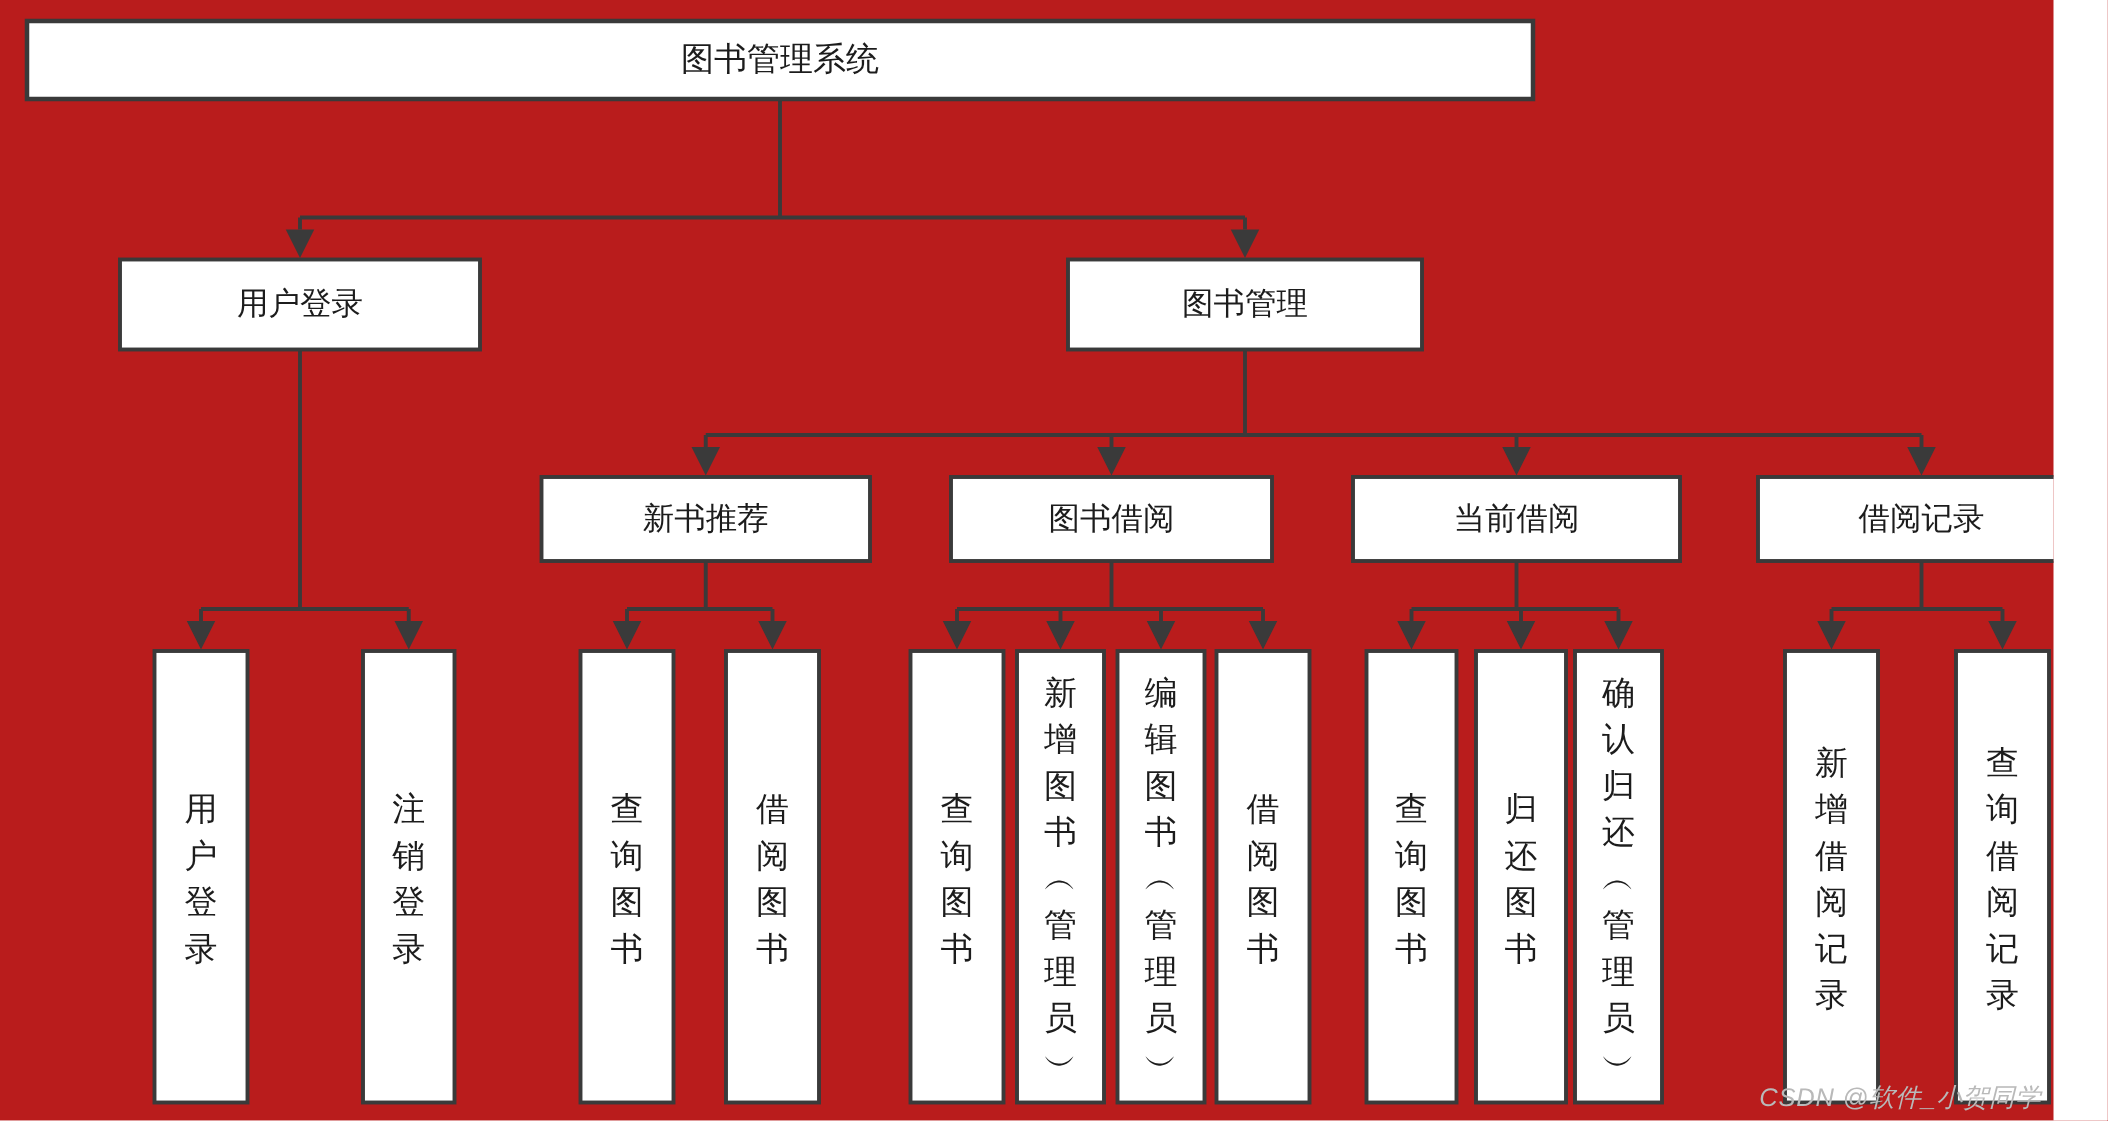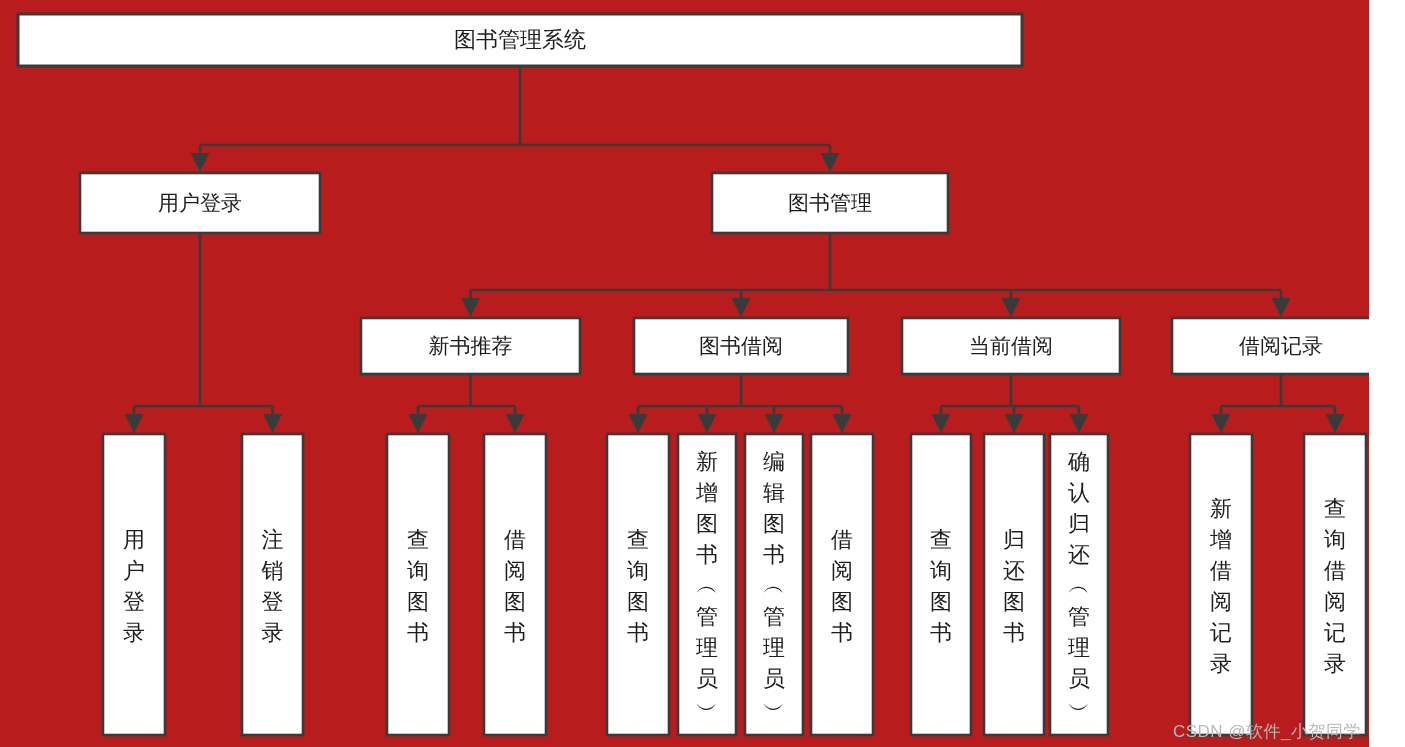--- a/index.html
+++ b/index.html
@@ -62,20 +62,21 @@
   .watermark {
     position: absolute;
     right: 8px;
     bottom: 4px;
     font-family: "Liberation Sans", "DejaVu Sans", sans-serif;
     font-size: 17px;
     color: #b9b9b9;
     letter-spacing: 0.5px;
     white-space: nowrap;
     pointer-events: none;
+    font-style: italic;
   }
 </style>
 </head>
 <body>
 
 <div id="stage">
   <svg id="diagram" viewBox="0 0 1405 747">
     <g id="connector-layer">
         <g>
           <path d="M 520 66 L 520 145" class="conn"></path>

